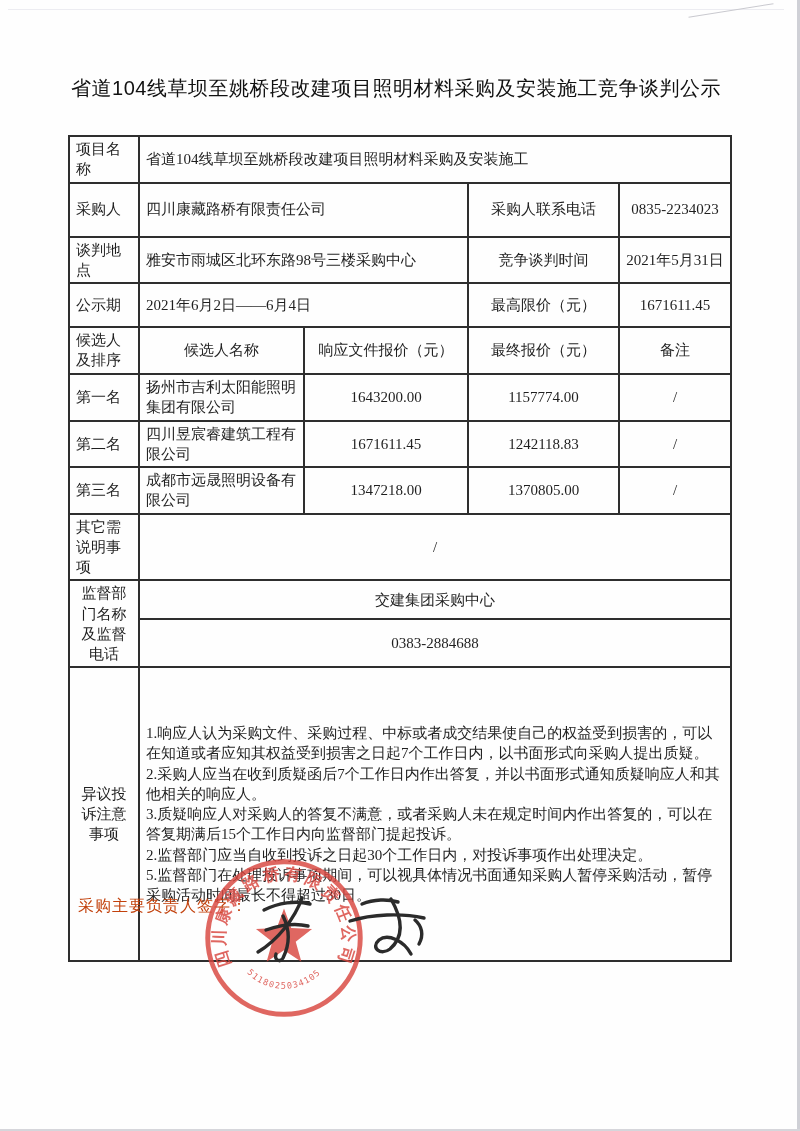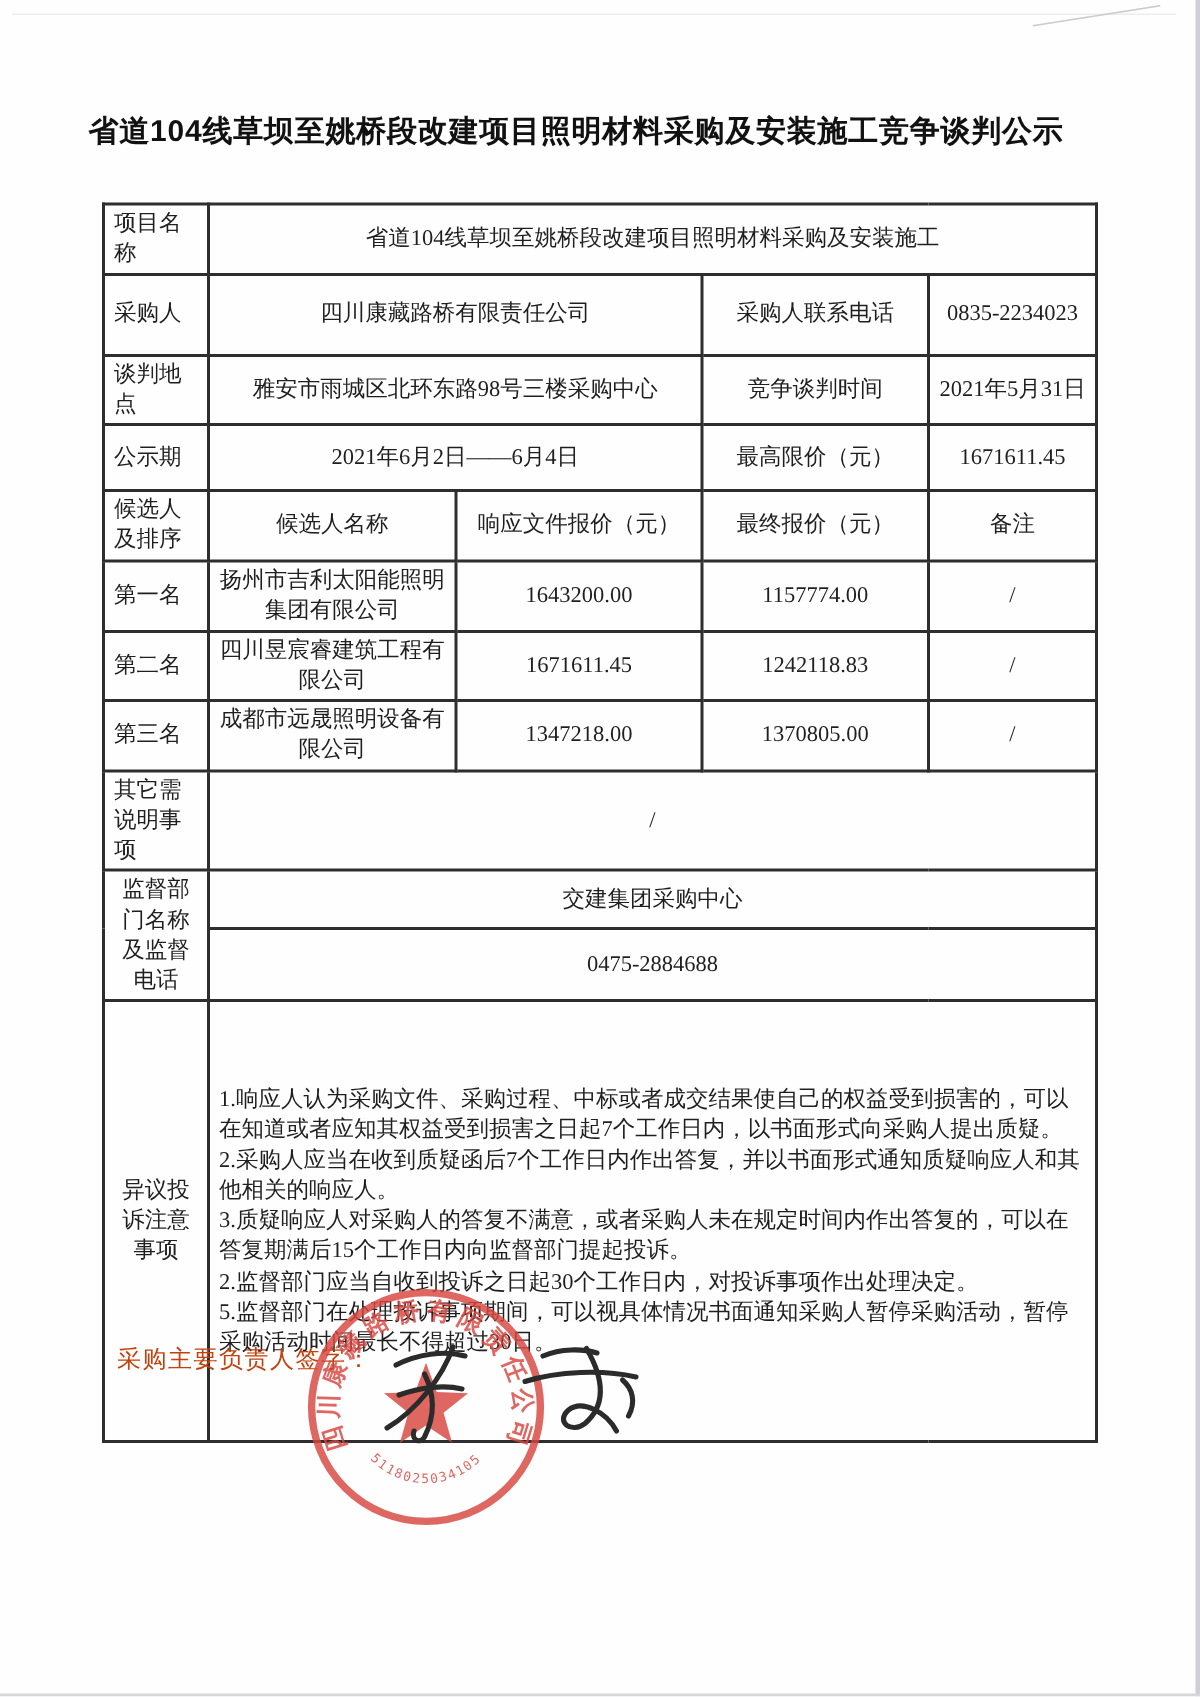--- a/index.html
+++ b/index.html
@@ -8,38 +8,38 @@
     background:#fefefe;overflow:hidden;
     font-family:"Liberation Serif","DejaVu Serif",serif;
     color:#1f1f1f;
   }
   
   .edge-right{position:absolute;right:0;top:0;width:3px;height:100%;background:#cfd0d6;}
   .edge-bottom{position:absolute;left:0;bottom:0;width:100%;height:2px;background:#d6d6db;}
   .edge-top{position:absolute;left:8px;top:9px;width:776px;height:1px;background:#ececf1;}
   .edge-diag{position:absolute;left:688px;top:10px;width:86px;height:1px;background:#c9c9cf;transform:rotate(-9deg);}
   .title{
-    position:absolute;left:44px;top:74px;width:680px;
+    position:absolute;left:56px;top:74px;width:680px;
     text-align:center;font-family:"Liberation Sans","DejaVu Sans",sans-serif;
-    font-weight:bold;font-size:20px;line-height:28px;color:#111;
+    font-weight:normal;font-size:20px;line-height:28px;color:#111;
     letter-spacing:0.5px;
   }
   table.doc{
     position:absolute;left:68px;top:135px;width:662px;
     border-collapse:collapse;table-layout:fixed;
     font-size:15px;line-height:1.35;
   }
   table.doc td{
     border:2px solid #2e2e2e;
     padding:2px 6px;
     overflow:hidden;
   }
   td.lbl{padding-left:4px;padding-right:2px;margin-top:24px;}
   td.c{text-align:center;}
-  td.val{text-align:center;padding-left:8px;}
+  td.val{text-align:left;padding-left:8px;}
   .r1 td{height:34px;}
   .r2 td{height:48px;}
   .r3 td{height:39px;}
   .r4 td{height:38px;}
   .r5 td{height:38px;}
   .r6 td{height:41px;}
   .r7 td{height:40px;}
   .r8 td{height:38px;}
   .r9 td{height:35px;}
   .r10 td{height:30px;}
@@ -128,21 +128,21 @@
     </tr>
     <tr class="r9">
       <td class="lbl">其它需说明事项</td>
       <td class="c" colspan="4">/</td>
     </tr>
     <tr class="r10">
       <td class="lbl c" rowspan="2">监督部门名称及监督电话</td>
       <td class="c" colspan="4">交建集团采购中心</td>
     </tr>
     <tr class="r11">
-      <td class="c" colspan="4">0475-2884688</td>
+      <td class="c" colspan="4">0383-2884688</td>
     </tr>
     <tr class="r12">
       <td class="lbl c">异议投诉注意事项</td>
       <td class="notes" colspan="4">
         <div>1.响应人认为采购文件、采购过程、中标或者成交结果使自己的权益受到损害的，可以在知道或者应知其权益受到损害之日起7个工作日内，以书面形式向采购人提出质疑。</div>
         <div>2.采购人应当在收到质疑函后7个工作日内作出答复，并以书面形式通知质疑响应人和其他相关的响应人。</div>
         <div>3.质疑响应人对采购人的答复不满意，或者采购人未在规定时间内作出答复的，可以在答复期满后15个工作日内向监督部门提起投诉。</div>
         <div>2.监督部门应当自收到投诉之日起30个工作日内，对投诉事项作出处理决定。</div>
         <div>5.监督部门在处理投诉事项期间，可以视具体情况书面通知采购人暂停采购活动，暂停采购活动时间最长不得超过30日。</div>
       </td>

